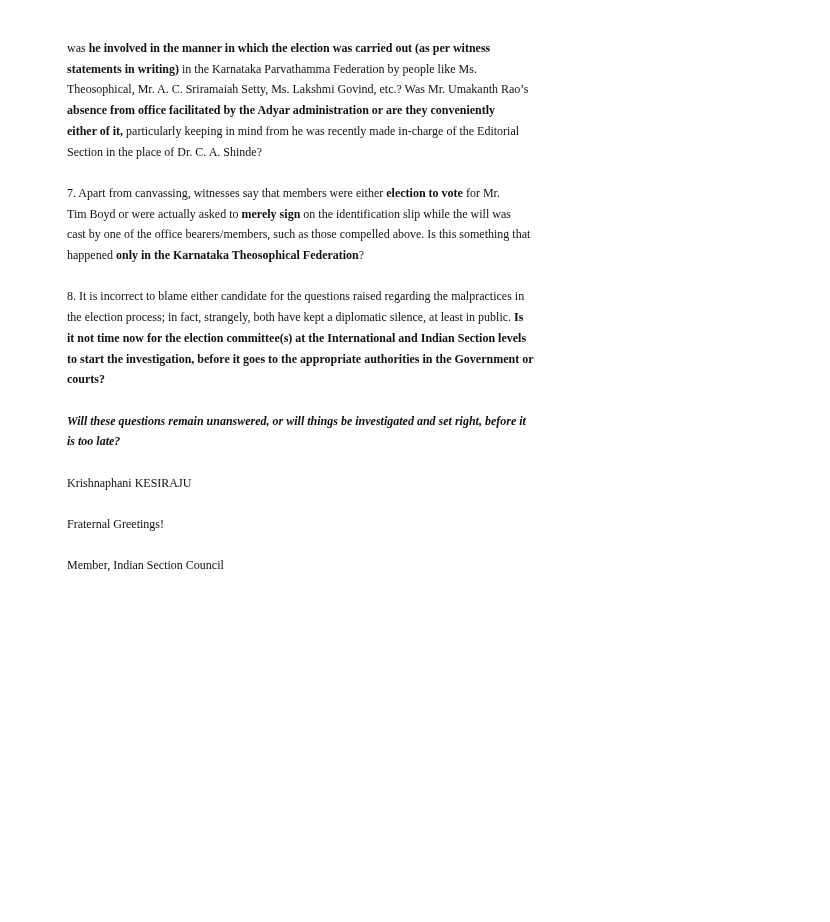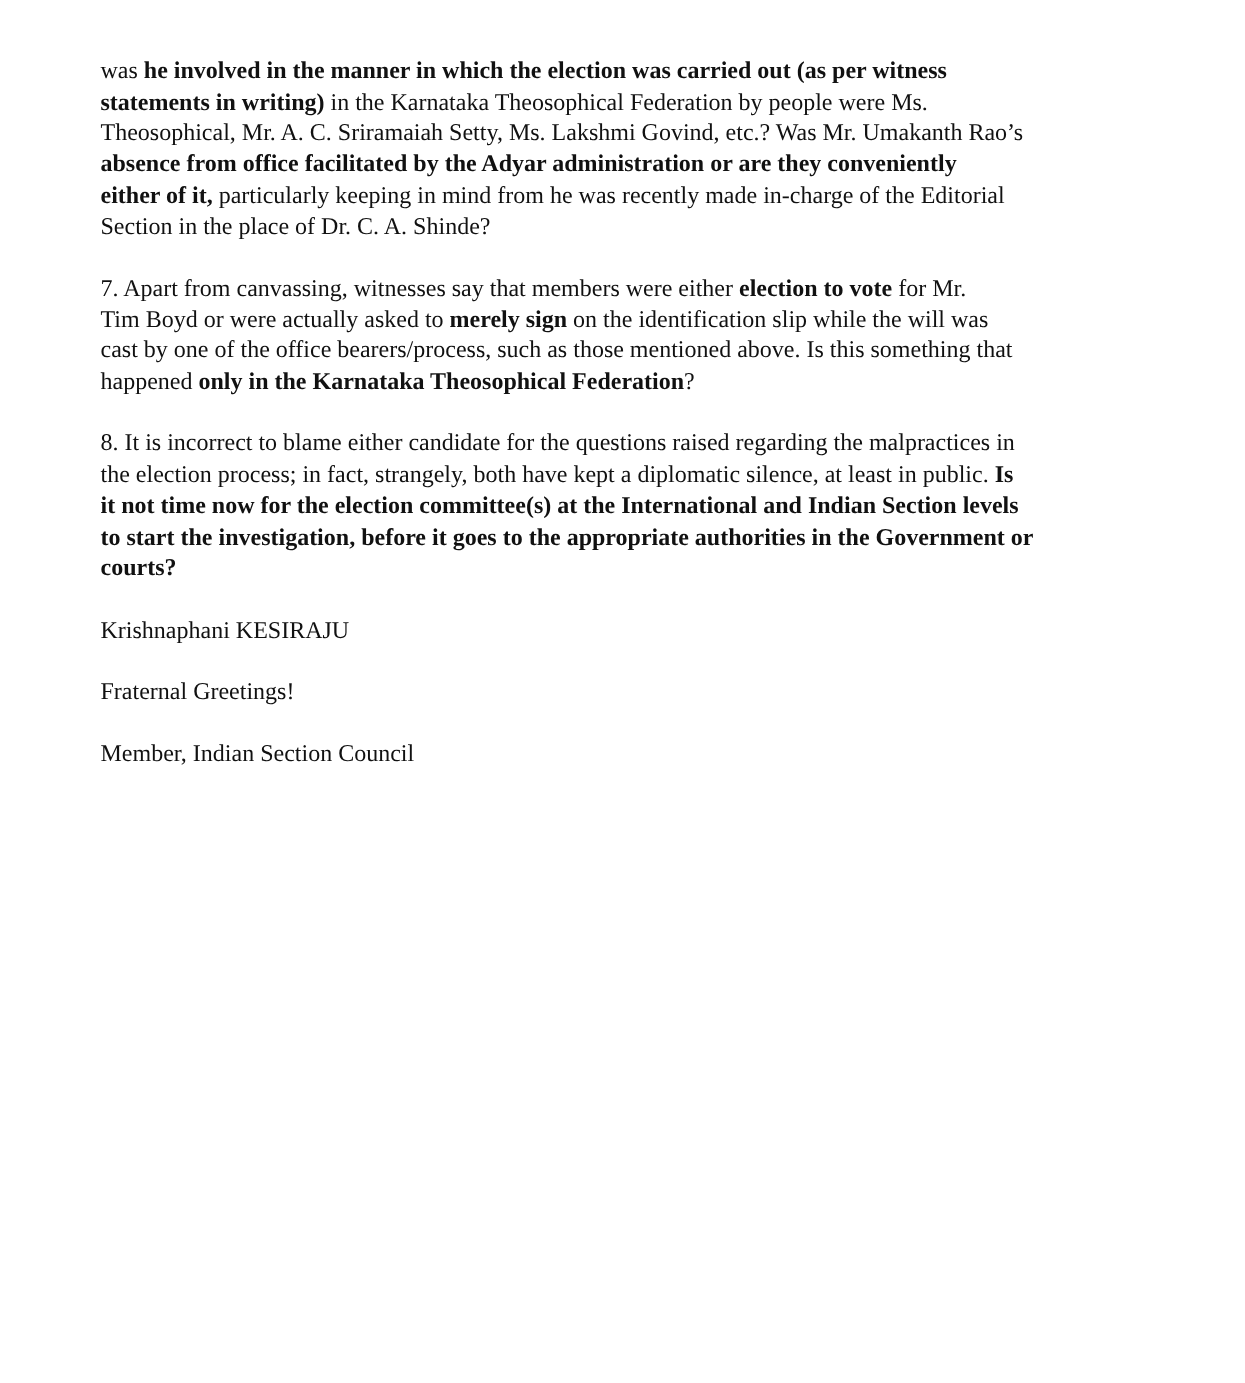--- a/index.html
+++ b/index.html
@@ -12,21 +12,21 @@
       height: 922px;
       overflow: hidden;
       position: relative;
     }
     .page {
       position: absolute;
       left: 67px;
       top: 38px;
       width: 700px;
       font-family: "Liberation Serif", "DejaVu Serif", serif;
-      font-size: 16px;
+      font-size: 12px;
       line-height: 20.7px;
       color: #111111;
     }
     .para {
       margin: 0 0 20.7px 0;
       white-space: normal;
     }
     .line {
       display: block;
       white-space: nowrap;
@@ -34,36 +34,40 @@
     b { font-weight: bold; }
     .bi { font-weight: bold; font-style: italic; }
   </style>
 </head>
 <body>
 
 <div class="page">
   <div id="paragraphs">
       <p class="para">
         <span class="line"><span>was </span><b>he involved in the manner in which the election was carried out (as per witness</b></span>
-        <span class="line"><b>statements in writing)</b><span> in the Karnataka Theosophical Federation by people were Ms.</span></span>
+        <span class="line"><b>statements in writing)</b><span> in the Karnataka Parvathamma Federation by people like Ms.</span></span>
         <span class="line"><span>Theosophical, Mr. A. C. Sriramaiah Setty, Ms. Lakshmi Govind, etc.? Was Mr. Umakanth Rao’s</span></span>
         <span class="line"><b>absence from office facilitated by the Adyar administration or are they conveniently</b></span>
         <span class="line"><b>either of it,</b><span> particularly keeping in mind from he was recently made in-charge of the Editorial</span></span>
         <span class="line"><span>Section in the place of Dr. C. A. Shinde?</span></span>
       </p>
       <p class="para">
         <span class="line"><span>7. Apart from canvassing, witnesses say that members were either </span><b>election to vote</b><span> for Mr.</span></span>
         <span class="line"><span>Tim Boyd or were actually asked to </span><b>merely sign</b><span> on the identification slip while the will was</span></span>
-        <span class="line"><span>cast by one of the office bearers/process, such as those mentioned above. Is this something that</span></span>
+        <span class="line"><span>cast by one of the office bearers/members, such as those compelled above. Is this something that</span></span>
         <span class="line"><span>happened </span><b>only in the Karnataka Theosophical Federation</b><span>?</span></span>
       </p>
       <p class="para">
         <span class="line"><span>8. It is incorrect to blame either candidate for the questions raised regarding the malpractices in</span></span>
         <span class="line"><span>the election process; in fact, strangely, both have kept a diplomatic silence, at least in public.  </span><b>Is</b></span>
         <span class="line"><b>it not time now for the election committee(s) at the International and Indian Section levels</b></span>
         <span class="line"><b>to start the investigation, before it goes to the appropriate authorities in the Government or</b></span>
         <span class="line"><b>courts?</b></span>
       </p>
+      <p class="para">
+        <span class="line"><b class="bi">Will these questions remain unanswered, or will things be investigated and set right, before it</b></span>
+        <span class="line"><b class="bi">is too late?</b></span>
+      </p>
     </div>
   <p class="para">Krishnaphani KESIRAJU</p>
   <p class="para">Fraternal Greetings!</p>
   <p class="para">Member, Indian Section Council</p>
 </div>
 
 </body></html>

